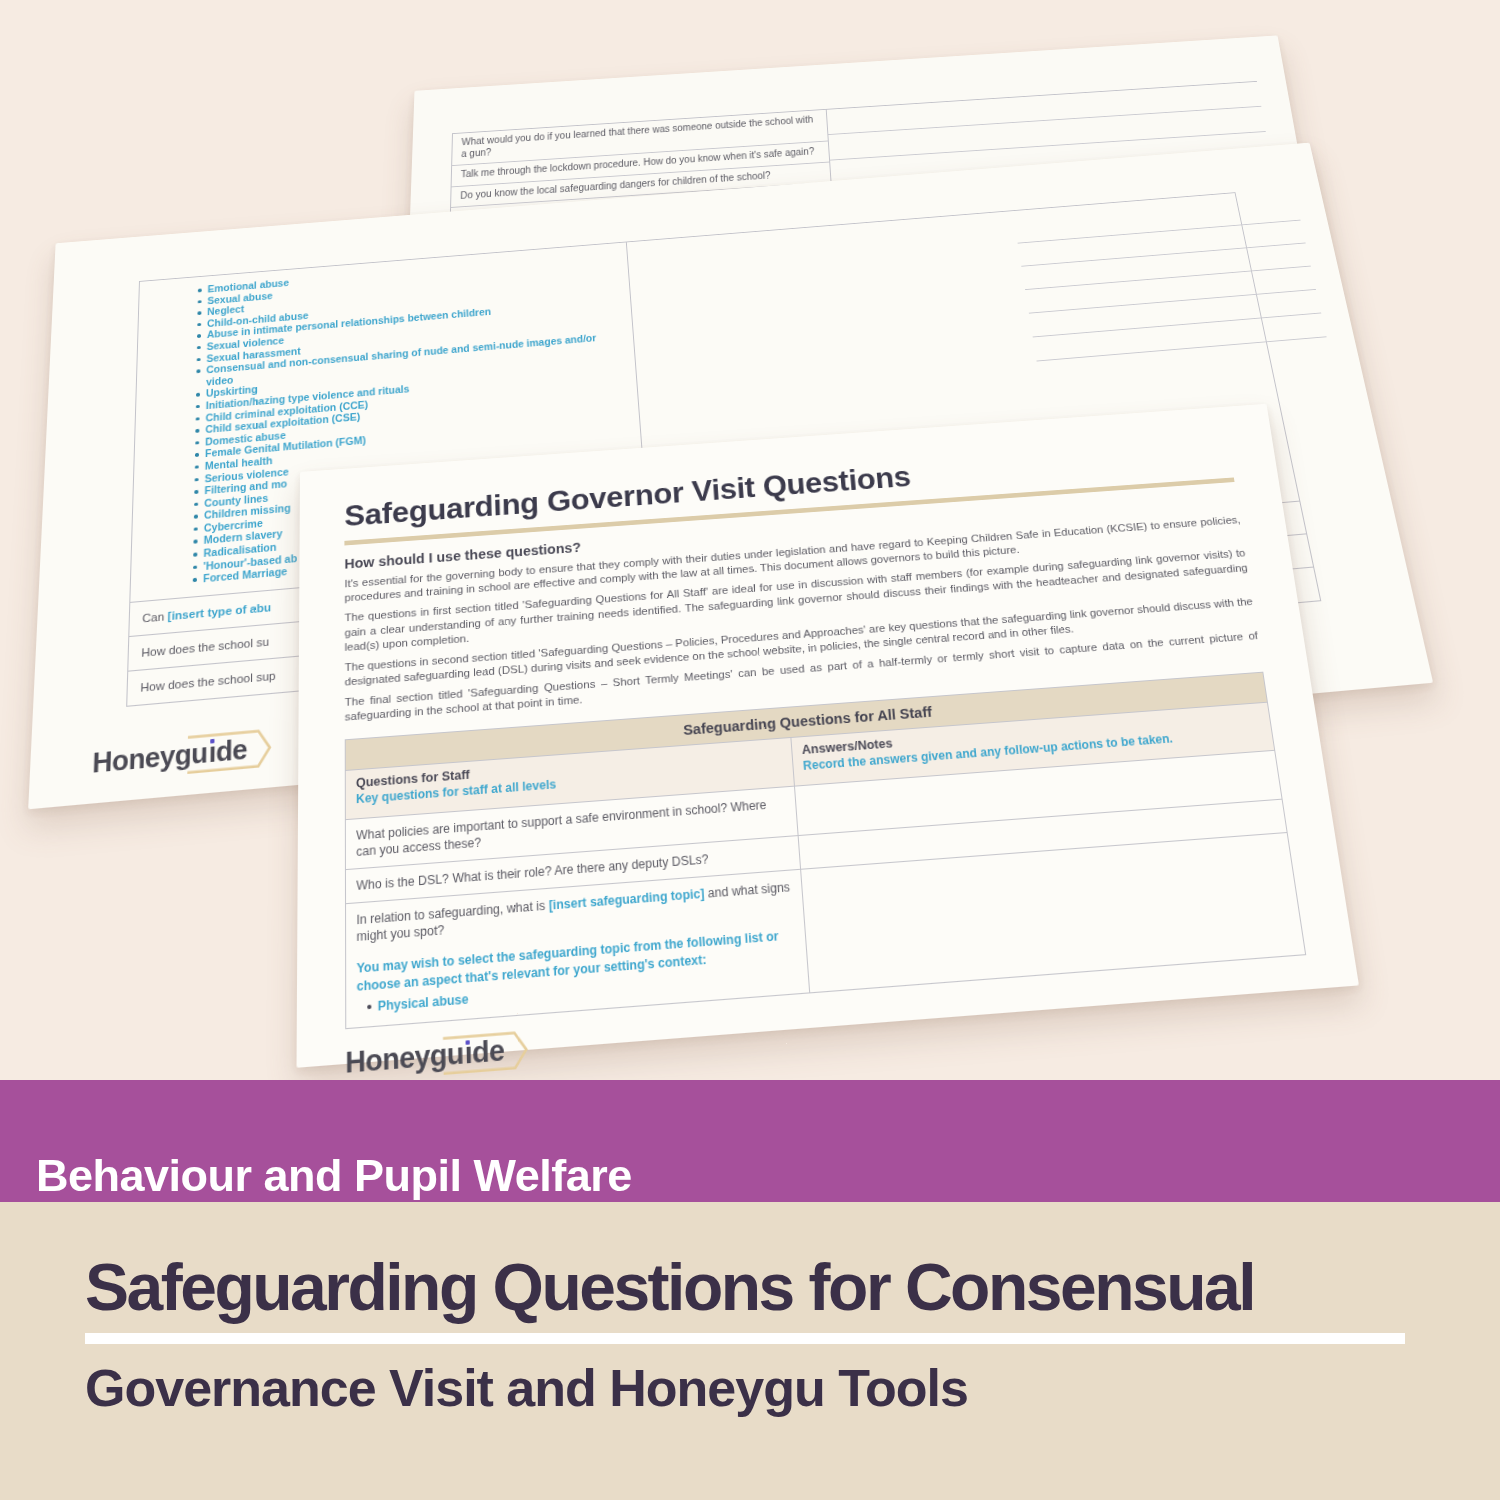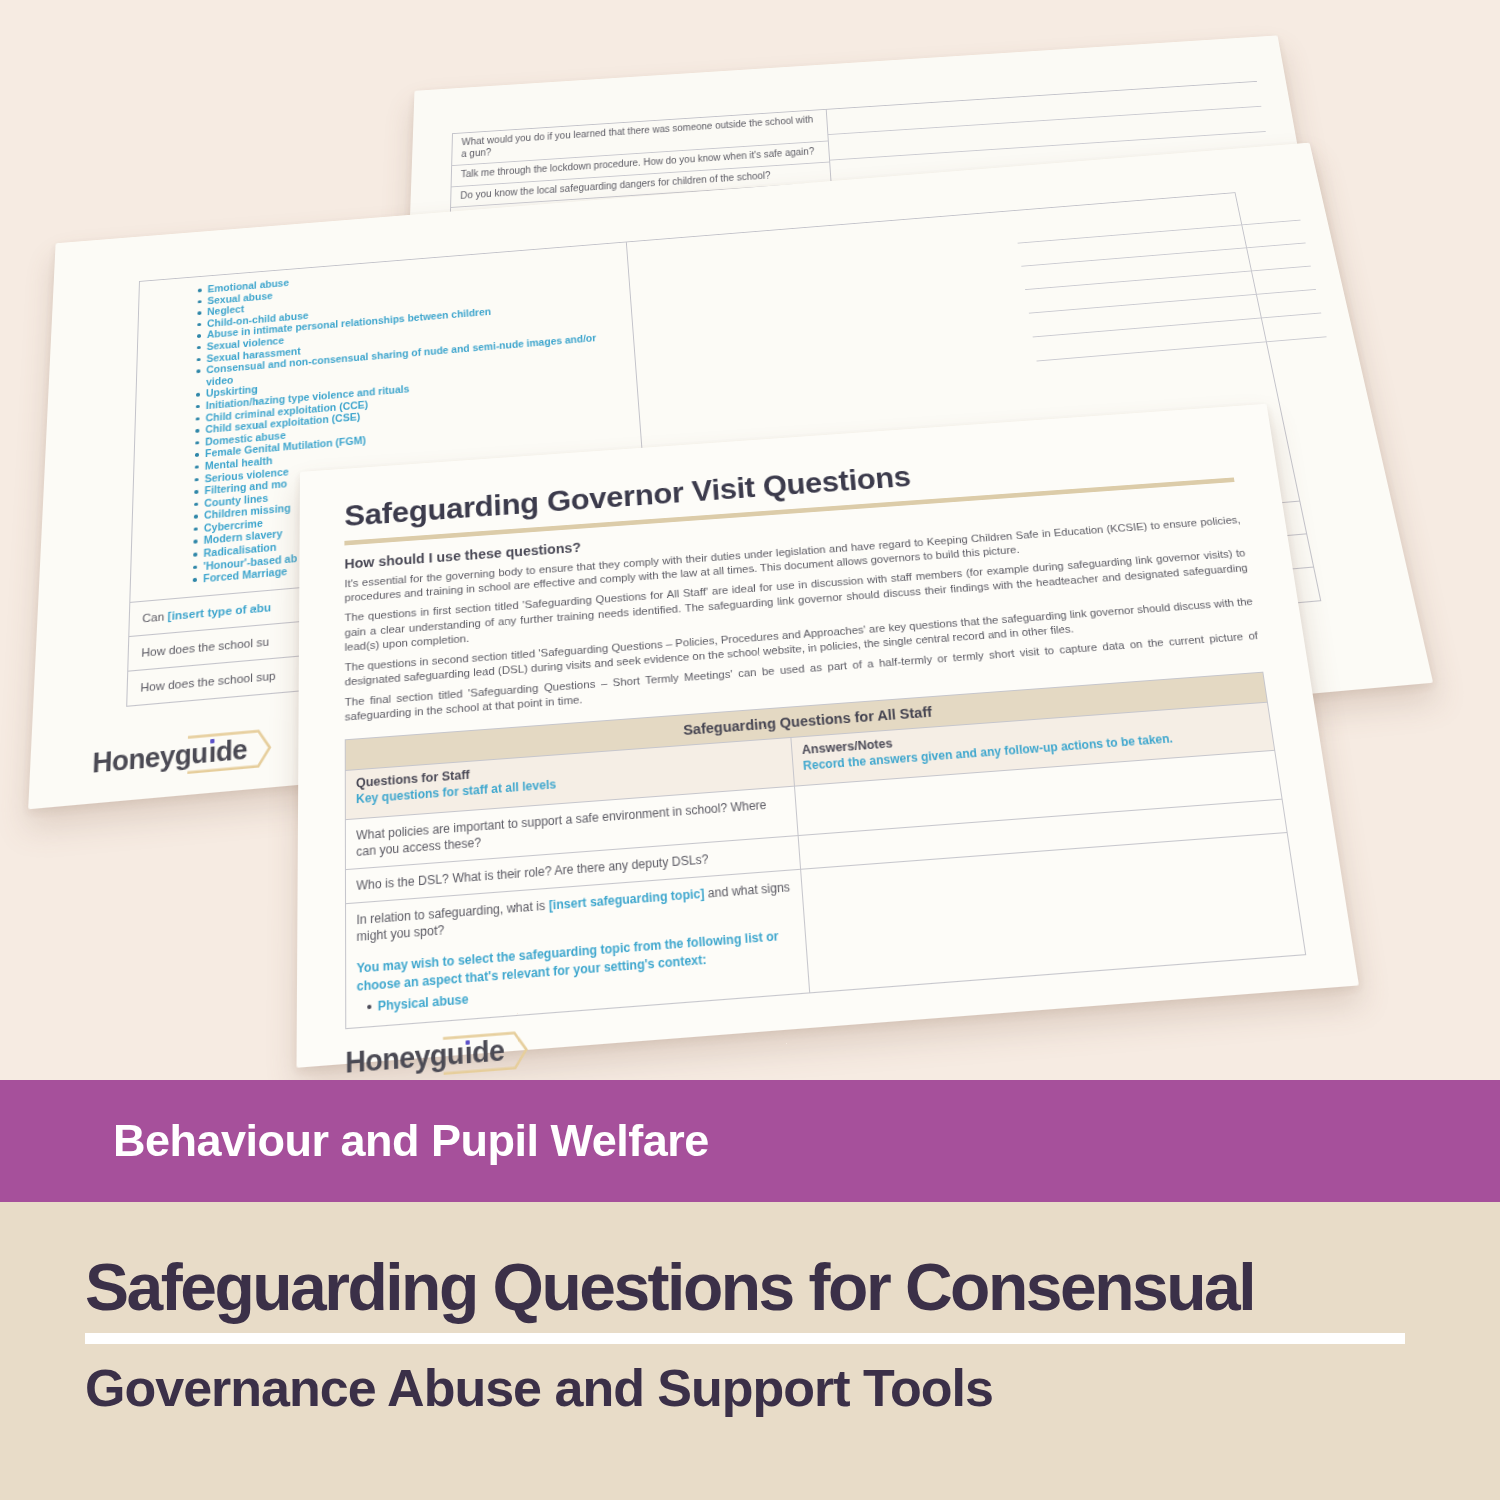--- a/index.html
+++ b/index.html
@@ -72,21 +72,21 @@
   .logo-mid { margin-top:34px; margin-left:-30px; font-size:26px; }
   .logo-guide { position:relative; display:inline-block; padding:0 1px; }
   .logo-arrow { position:absolute; left:-4px; top:-6px; width:calc(100% + 26px); height:calc(100% + 12px);
                 overflow:visible; pointer-events:none; }
   .logo-arrow polyline { fill:none; stroke:#E6CE9C; stroke-width:2.5; vector-effect:non-scaling-stroke; }
   .logo-i { position:relative; }
   .logo-i .i-dot { position:absolute; left:1px; top:3px; width:4px; height:4px; border-radius:1px; background:#5B51C8; }
 
   
   .banner { position:absolute; left:0; right:0; top:1080px; height:122px; background:#A6509B; z-index:5;
-            display:flex; align-items:center; padding-left:113px; box-sizing:border-box; }
+            display:flex; align-items:flex-end; padding-left:36px; box-sizing:border-box; }
   .banner-label { color:#FFFFFF; font-size:45px; font-weight:700; letter-spacing:-0.5px; }
 
   .footer { position:absolute; left:0; right:0; top:1202px; bottom:0; background:#E8DCC8; z-index:5;
             padding:50px 0 0 85px; box-sizing:border-box; }
   .footer-title { font-size:66px; font-weight:800; color:#3B3048; letter-spacing:-2.5px; line-height:1.08; }
   .footer-bar { width:1320px; height:11px; background:#FFFFFF; margin-top:10px; }
   .footer-subtitle { font-size:52px; font-weight:600; color:#3B3048; letter-spacing:-1px; margin-top:14px; }
 </style>
 </head>
 <body>
@@ -223,16 +223,16 @@
           </svg></span></div>
   </div>
 
   <div class="banner">
     <div class="banner-label">Behaviour and Pupil Welfare</div>
   </div>
 
   <div class="footer">
     <div class="footer-title">Safeguarding Questions for Consensual</div>
     <div class="footer-bar"></div>
-    <div class="footer-subtitle">Governance Abuse and Support Tools</div>
+    <div class="footer-subtitle">Governance Visit and Honeygu Tools</div>
   </div>
 
 </div>
 
 </body></html>

